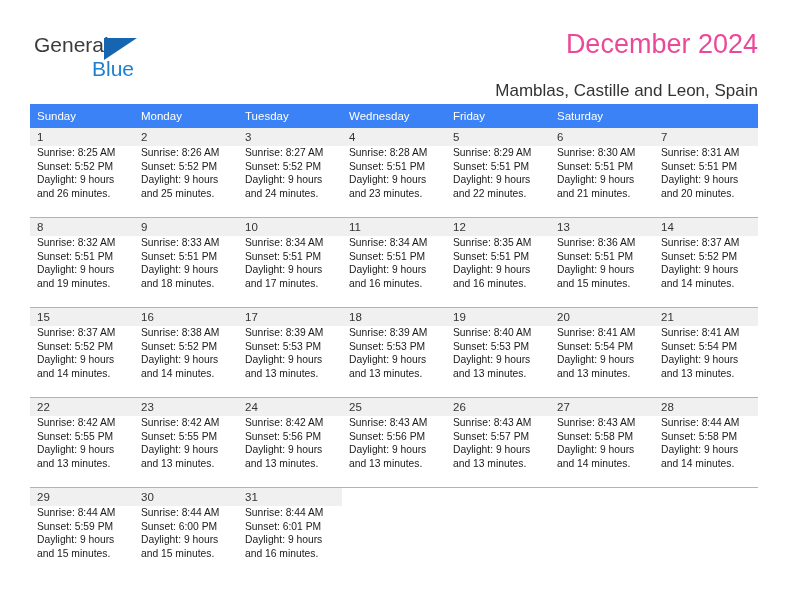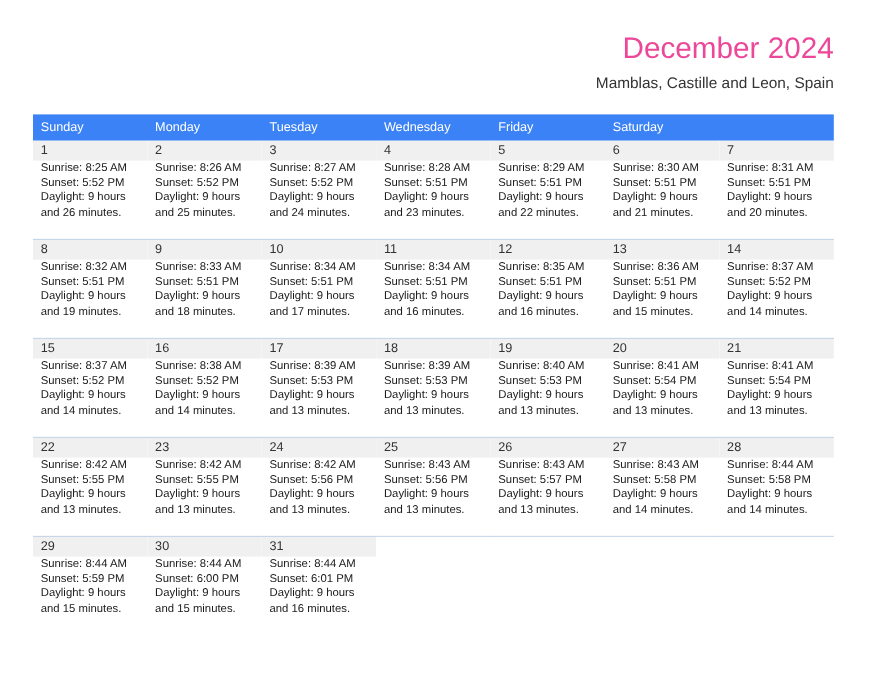--- a/index.html
+++ b/index.html
@@ -73,24 +73,24 @@
     text-align: right;
   }
   .cal-title {
     font-size: 27px;
     color: #ec4899;
     line-height: 33px;
     font-weight: normal;
     white-space: nowrap;
   }
   .cal-subtitle {
-    font-size: 14px;
+    font-size: 17px;
     color: #333333;
     line-height: 20px;
-    margin-top: 4px;
+    margin-top: 20px;
     white-space: nowrap;
   }
 
   
   .calendar {
     position: absolute;
     left: 30px;
     top: 104px;
     width: 728px;
   }
@@ -148,20 +148,25 @@
     white-space: nowrap;
   }
 </style>
 </head>
 <body>
 
 <div class="page">
 
   <div class="header">
 
+    <div class="logo">
+      <span class="logo-general">General</span>
+      <span class="logo-triangle"></span>
+      <span class="logo-blue">Blue</span>
+    </div>
 
     <div class="title-block">
       <div class="cal-title">December 2024</div>
       <div class="cal-subtitle">Mamblas, Castille and Leon, Spain</div>
     </div>
 
   </div>
 
   <div class="calendar">
 

